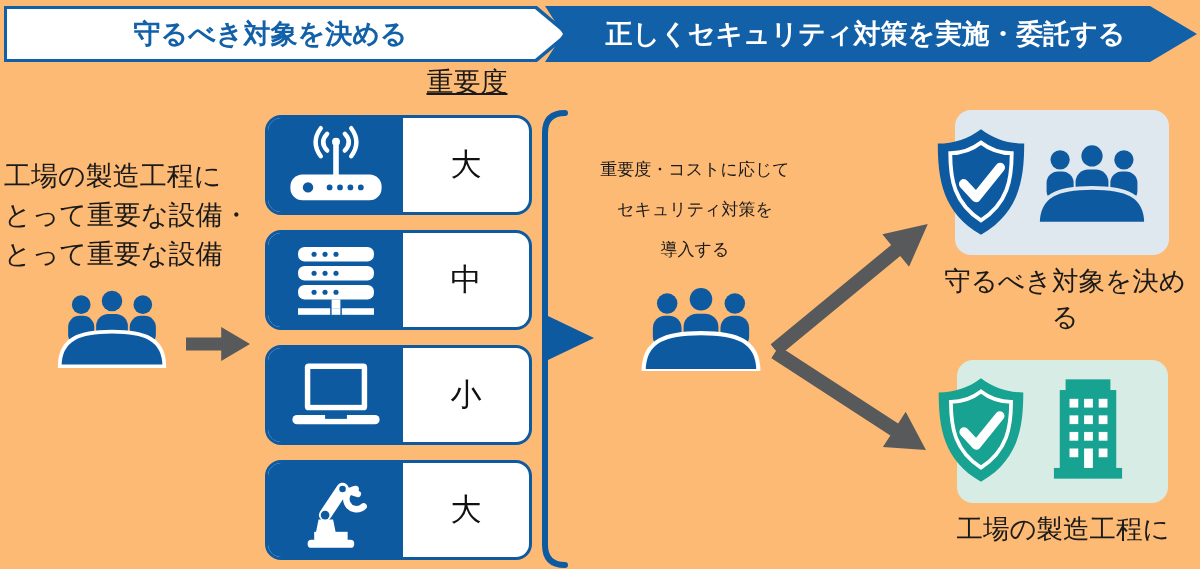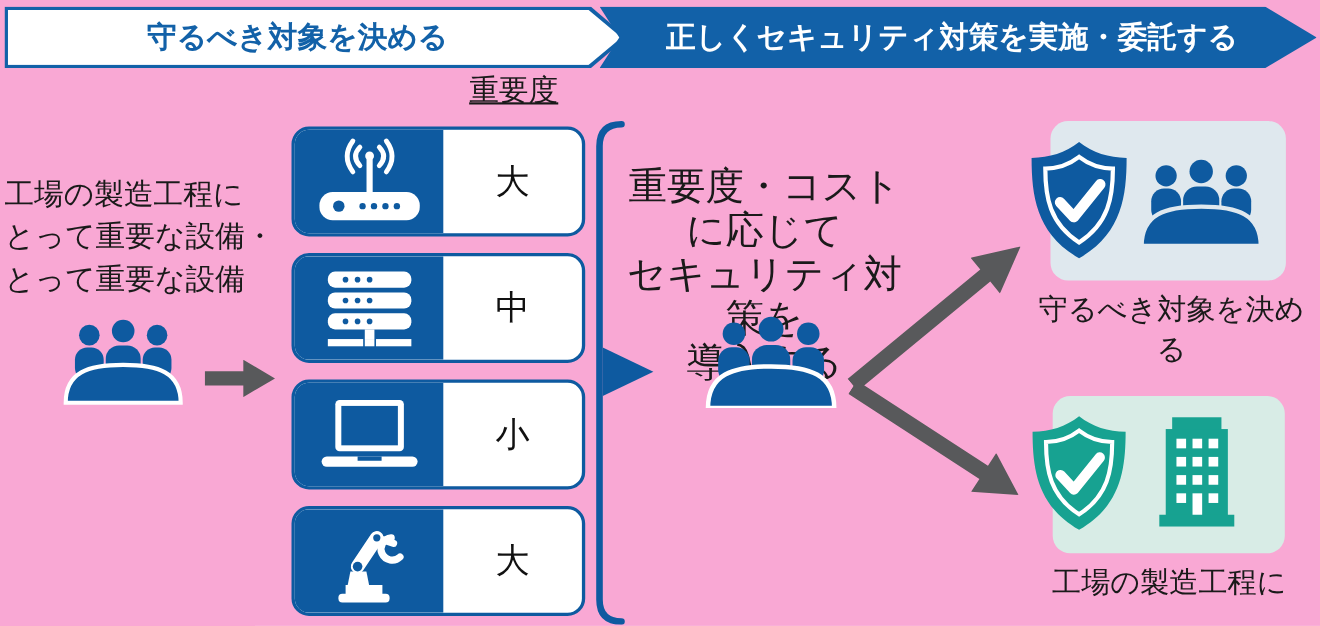--- a/index.html
+++ b/index.html
@@ -1,16 +1,16 @@
 <!DOCTYPE html>
 <html style="--primary: #0e5aa0; --banner-blue: #1261a8; --gray: #58595b; --teal: #17a291; --card-blue: #dfe8ee; --card-teal: #d8ece6;"><head>
 <meta charset="utf-8">
 <style>
   html,body{margin:0;padding:0;background:#fff;}
-  #stage{position:relative;width:1200px;height:569px;background:#f9a8d4;overflow:hidden;
+  #stage{position:relative;width:1200px;height:569px;background:#fdba74;overflow:hidden;
          font-family:"Liberation Sans",sans-serif;color:#1a1a1a;}
   .abs{position:absolute;}
 
   
   .banner-left{left:4px;top:6px;width:566px;height:56px;}
   .banner-left-outer{position:absolute;inset:0;background:var(--banner-blue);
       clip-path:polygon(0 0,533px 0,566px 28px,533px 56px,0 56px);}
   .banner-left-inner{position:absolute;left:3px;top:3px;width:560px;height:50px;background:#fff;
       clip-path:polygon(0 0,528px 0,558px 25px,528px 50px,0 50px);}
   .banner-left-label{position:absolute;left:0;top:0;width:533px;height:56px;line-height:56px;
@@ -28,21 +28,21 @@
   .item-box{left:265px;width:267px;height:100px;border:3px solid var(--primary);border-radius:16px;
       background:#fff;display:flex;overflow:hidden;box-sizing:border-box;}
   .item-icon-cell{width:135px;background:var(--primary);display:flex;align-items:center;justify-content:center;}
   .item-level-cell{flex:1;display:flex;align-items:center;justify-content:center;
       font-size:31px;color:#111;font-weight:500;}
 
   
   .bracket{left:537px;top:110px;}
 
   
-  .deploy-text{left:558px;top:150px;width:274px;text-align:center;font-size:35px;line-height:40px;font-weight:500;}
+  .deploy-text{left:558px;top:150px;width:274px;text-align:center;font-size:17px;line-height:40px;font-weight:500;}
 
   
   .arrow{background:var(--gray);}
   .arrow-shape{clip-path:polygon(0 31%,55% 31%,55% 0,100% 50%,55% 100%,55% 69%,0 69%);}
   .arrow-straight{left:186px;top:327px;width:64px;height:34px;}
   .arrow-long{clip-path:polygon(0 33%,79% 33%,79% 0,100% 50%,79% 100%,79% 67%,0 67%);}
   .arrow-up{left:775px;top:329px;width:198px;height:42px;transform-origin:0 50%;transform:rotate(-39.5deg);}
   .arrow-down{left:775px;top:331px;width:180px;height:42px;transform-origin:0 50%;transform:rotate(33deg);}
 
   

